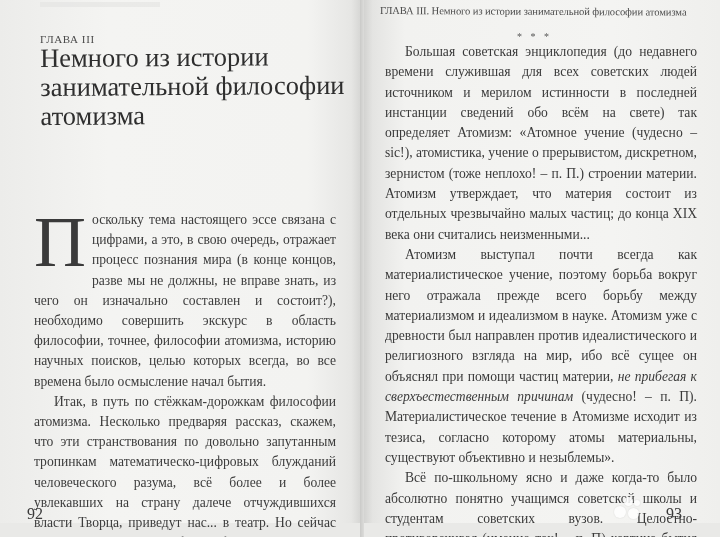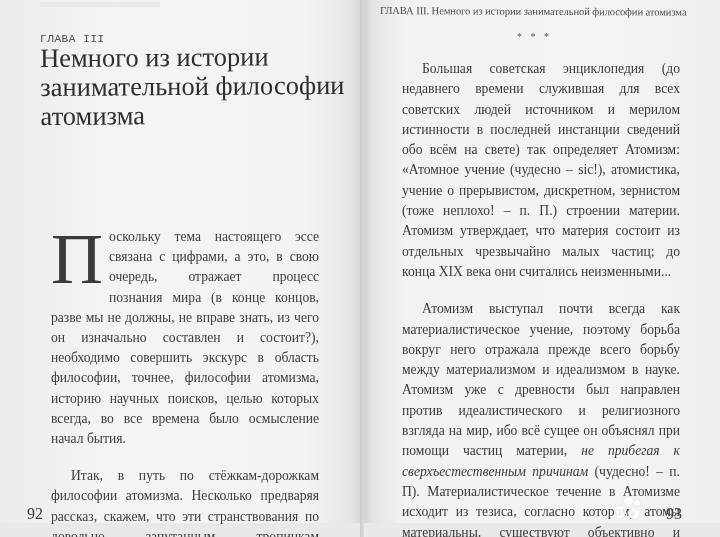--- a/index.html
+++ b/index.html
@@ -40,21 +40,20 @@
       background: #e3e3e1;
       opacity: 0.6;
     }
     .chapter-label {
       position: absolute;
       left: 40px;
       top: 33px;
       font-size: 11px;
       letter-spacing: 0.6px;
       color: #4a4a4a;
-      font-family: Liberation Mono, monospace;
     }
     .chapter-title {
       position: absolute;
       left: 40px;
       top: 44px;
       width: 310px;
       font-size: 26.5px;
       line-height: 29px;
       color: #2e2e2e;
       font-weight: normal;
@@ -66,21 +65,21 @@
       position: absolute;
       left: 34px;
       top: 210px;
       width: 302px;
       font-size: 13.6px;
       line-height: 20.2px;
       text-align: justify;
       color: #3c3c3c;
     }
     .left-body p, .right-body p {
-      margin: 17px;
+      margin: 0;
     }
     .left-body p.indent, .right-body p.indent {
       text-indent: 20px;
     }
     .dropcap {
       float: left;
       font-size: 72px;
       line-height: 58px;
       height: 58px;
       margin: 3px 6px 0 0;

